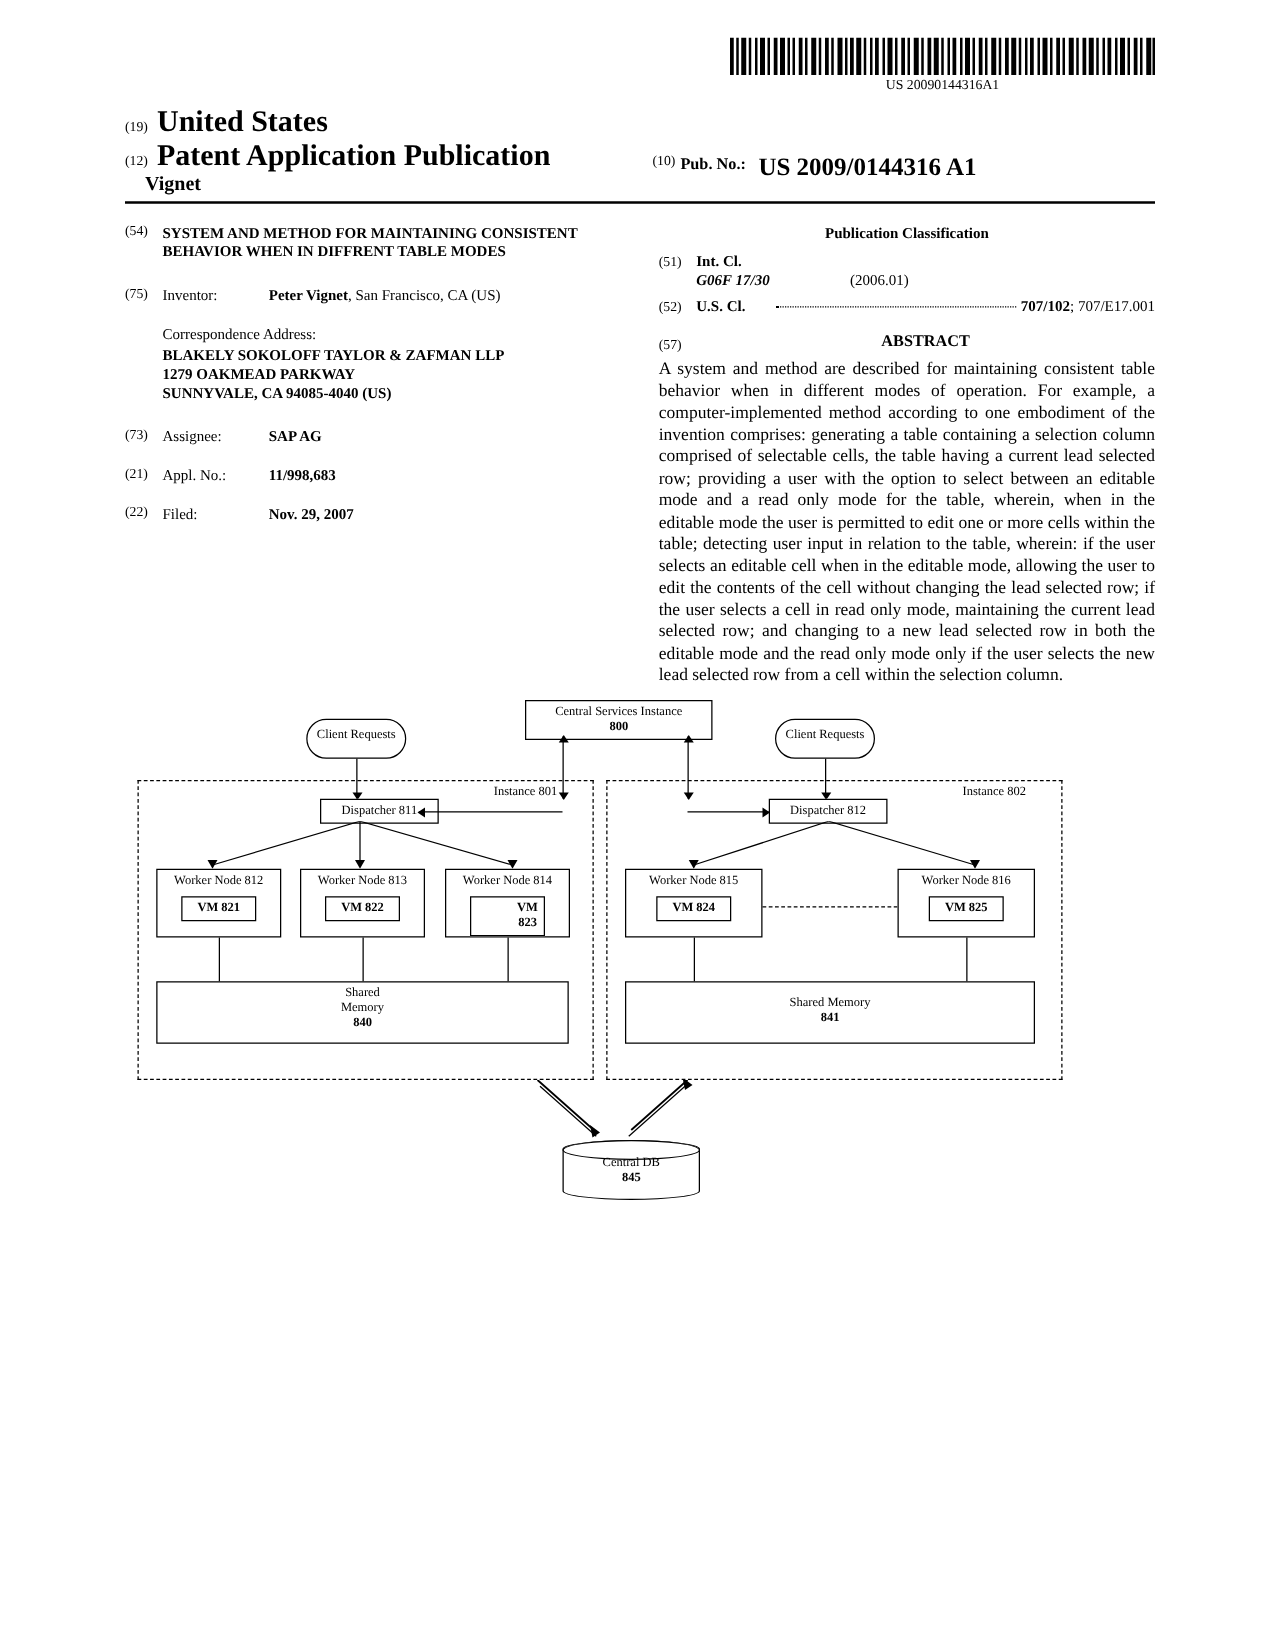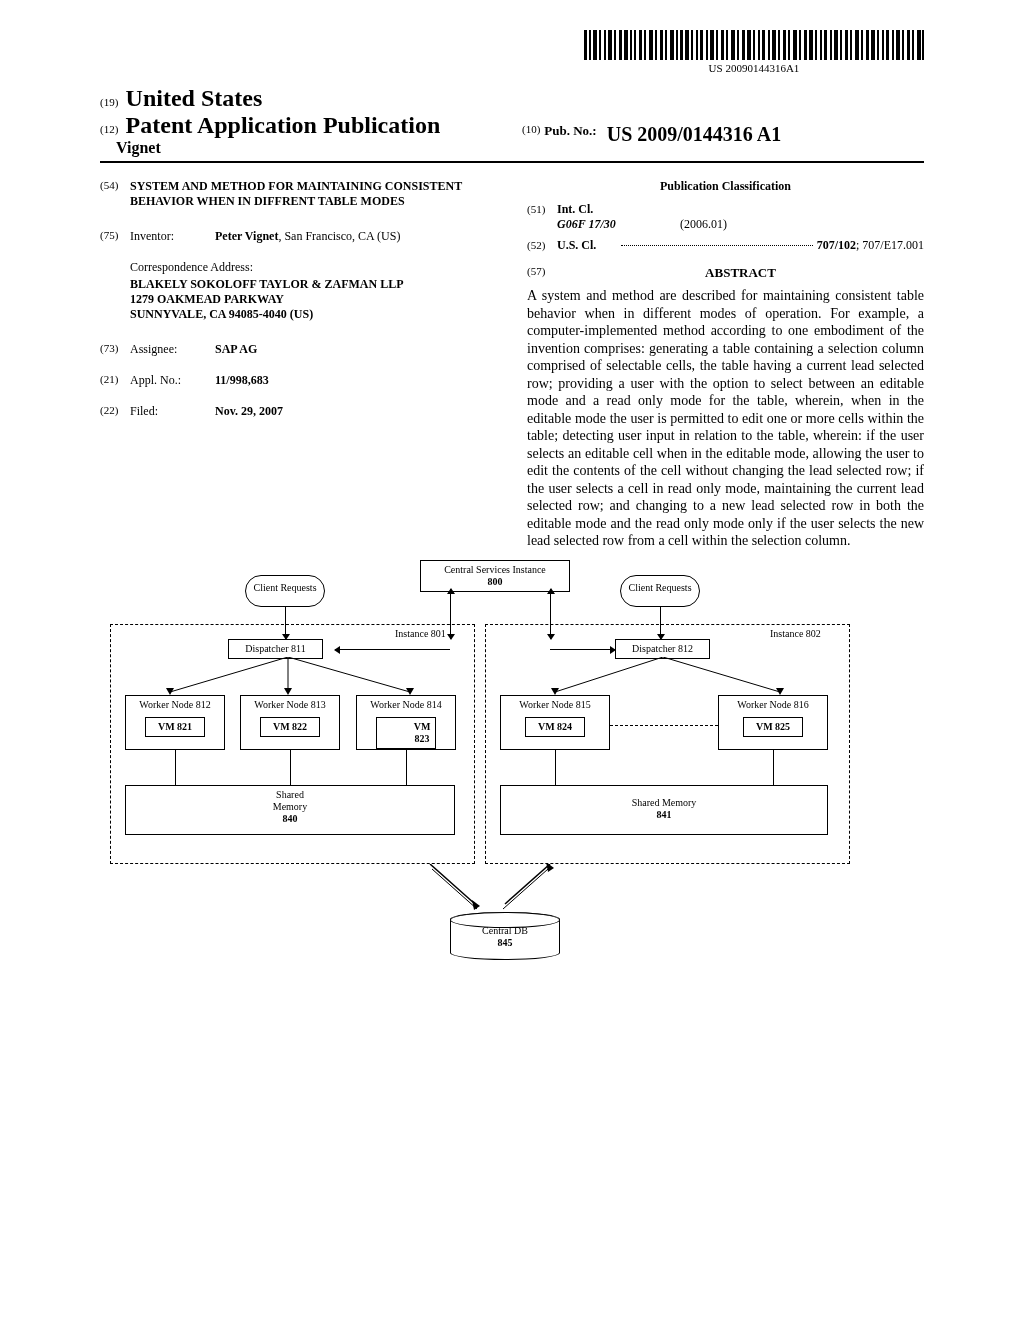--- a/index.html
+++ b/index.html
@@ -409,21 +409,21 @@
       <span class="intcl-code">G06F 17/30</span>
       <span>(2006.01)</span>
     </div>
     <div class="uscl-row">
       <span class="field-code">(52)</span>
       <span class="classification-label">U.S. Cl.</span>
       <span class="uscl-dots"></span>
       <span class="uscl-value">707/102</span>
         <span>; 707/E17.001</span>
     </div>
-    <div style="display:flex; align-items:flex-start;">
+    <div style="display:flex; align-items:center;">
       <span class="field-code">(57)</span>
       <div class="abstract-title" style="flex:1;">ABSTRACT</div>
     </div>
     <div class="abstract-text">A system and method are described for maintaining consistent table behavior when in different modes of operation. For example, a computer-implemented method according to one embodiment of the invention comprises: generating a table containing a selection column comprised of selectable cells, the table having a current lead selected row; providing a user with the option to select between an editable mode and a read only mode for the table, wherein, when in the editable mode the user is permitted to edit one or more cells within the table; detecting user input in relation to the table, wherein: if the user selects an editable cell when in the editable mode, allowing the user to edit the contents of the cell without changing the lead selected row; if the user selects a cell in read only mode, maintaining the current lead selected row; and changing to a new lead selected row in both the editable mode and the read only mode only if the user selects the new lead selected row from a cell within the selection column.</div>
   </div>
 </div>
 
 <div class="diagram">
 
   <div class="box" style="left:320px; top:0; width:150px;">
@@ -443,21 +443,21 @@
     <div>Client Requests</div>
   </div>
   <div class="connector-v arrow-down" style="left:560px; top:47px; height:32px;"></div>
 
   <div class="dashed-box" style="left:10px; top:64px; width:365px; height:240px;"></div>
   <div class="instance-label" style="left:295px; top:68px;">Instance 801</div>
 
   <div class="dashed-box" style="left:385px; top:64px; width:365px; height:240px;"></div>
   <div class="instance-label" style="left:670px; top:68px;">Instance 802</div>
 
-  <div class="box" style="left:128px; top:79px; width:95px;">
+  <div class="box" style="left:156px; top:79px; width:95px;">
     <span>Dispatcher 811</span>
   </div>
   <div class="connector arrow-left" style="left:235px; top:89px; width:115px;"></div>
 
   <div class="box" style="left:515px; top:79px; width:95px;">
     <span>Dispatcher 812</span>
   </div>
   <div class="connector arrow-right" style="left:450px; top:89px; width:65px;"></div>
 
   <svg style="position:absolute; left:10px; top:97px; width:365px; height:45px;">

